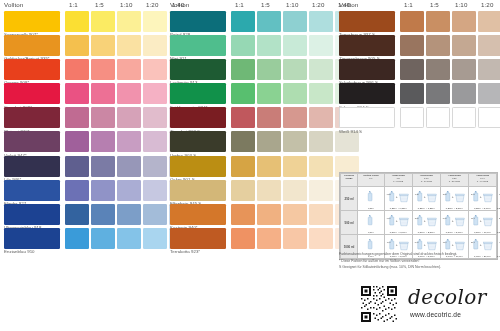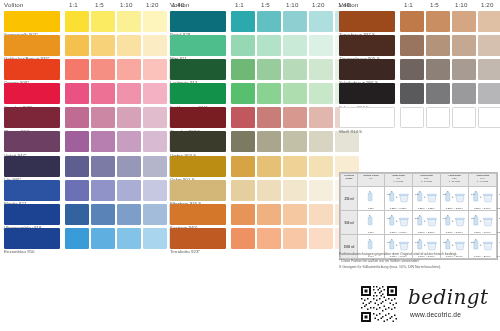--- a/index.html
+++ b/index.html
@@ -888,18 +888,18 @@
               <rect x="17.5" y="34" width="1.5" height="1.5"></rect>
             <rect x="20.5" y="32.5" width="1.5" height="1.5"></rect>
               <rect x="23.5" y="35.5" width="1.5" height="1.5"></rect>
             <rect x="26.5" y="34" width="1.5" height="1.5"></rect>
               <rect x="29.5" y="32.5" width="1.5" height="1.5"></rect>
             <rect x="32.5" y="35.5" width="1.5" height="1.5"></rect>
               <rect x="35.5" y="33" width="1.5" height="1.5"></rect>
           </g>
         </svg>
       </div>
-      <div id="brand-name">bedingt</div>
+      <div id="brand-name">decolor</div>
       <div id="brand-url">www.decotric.de</div>
     </div>
   </div>
 
 </div>
 
 </body></html>

